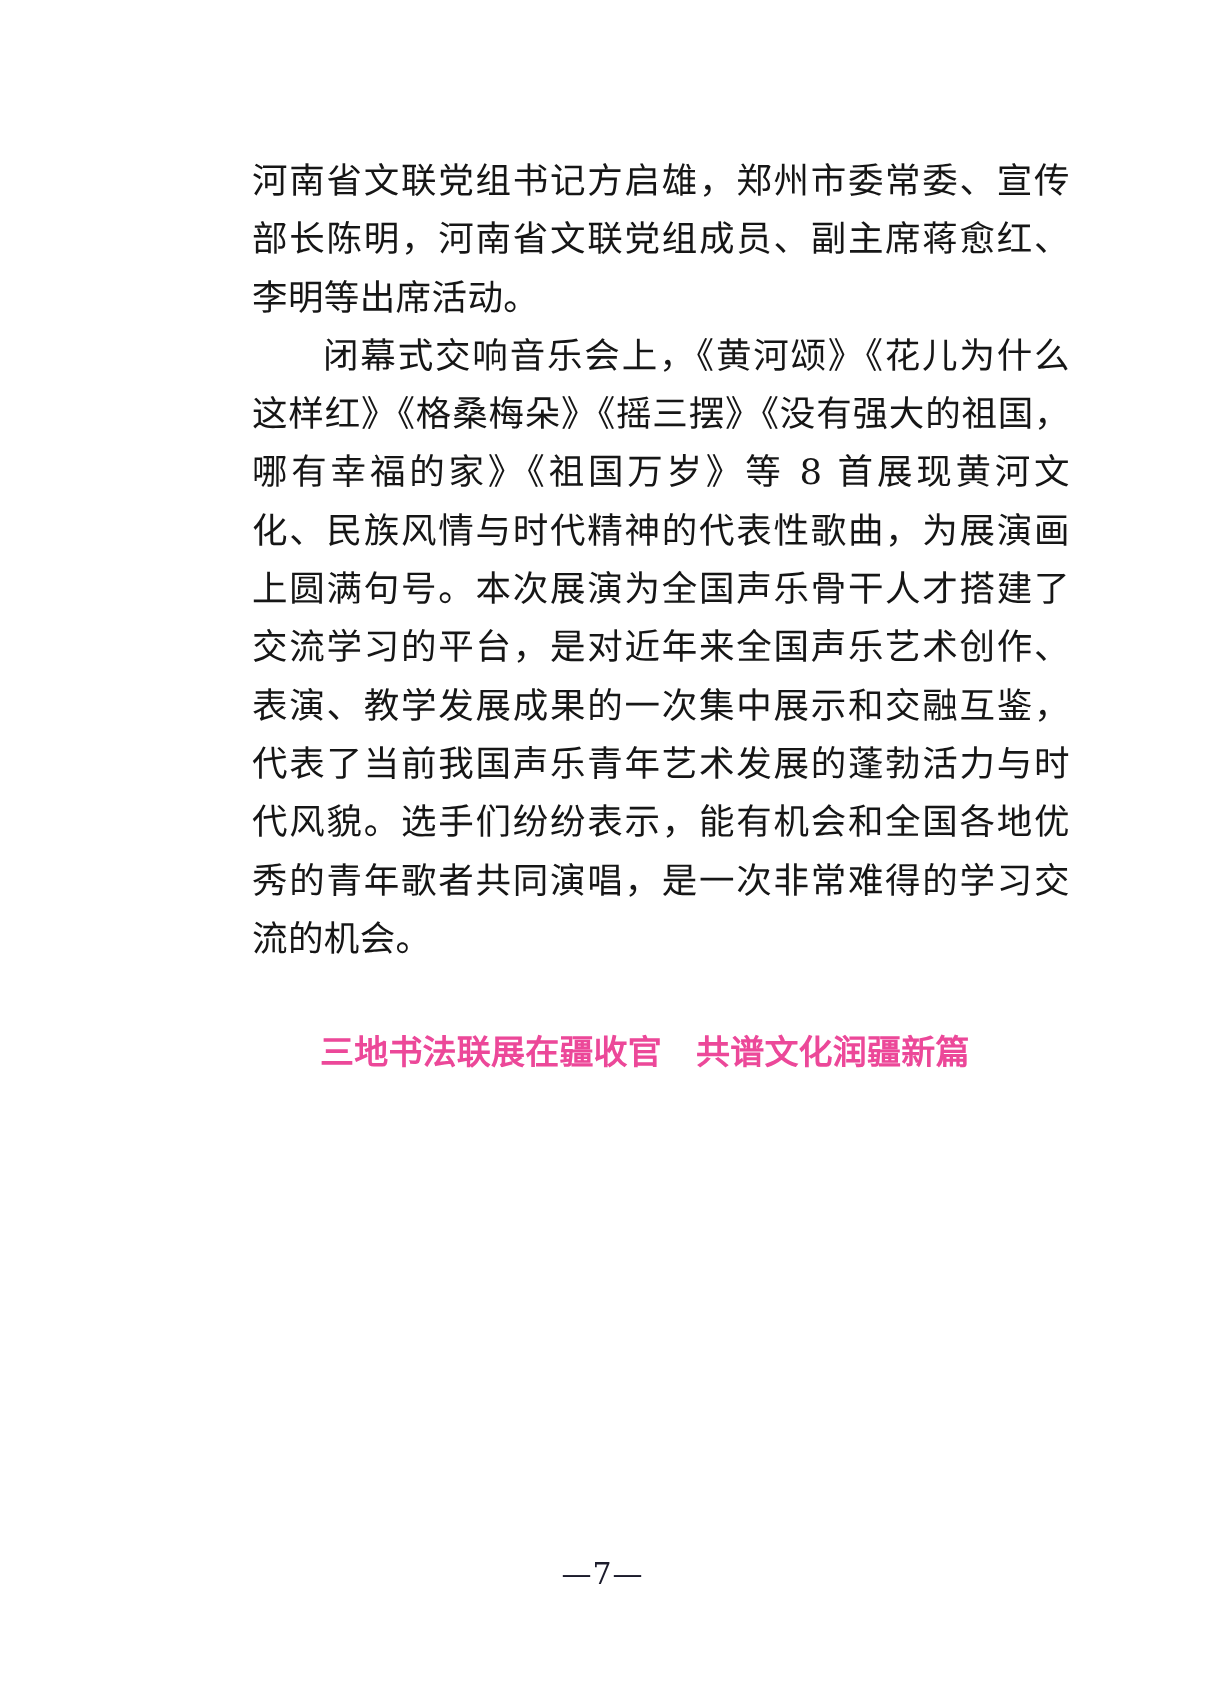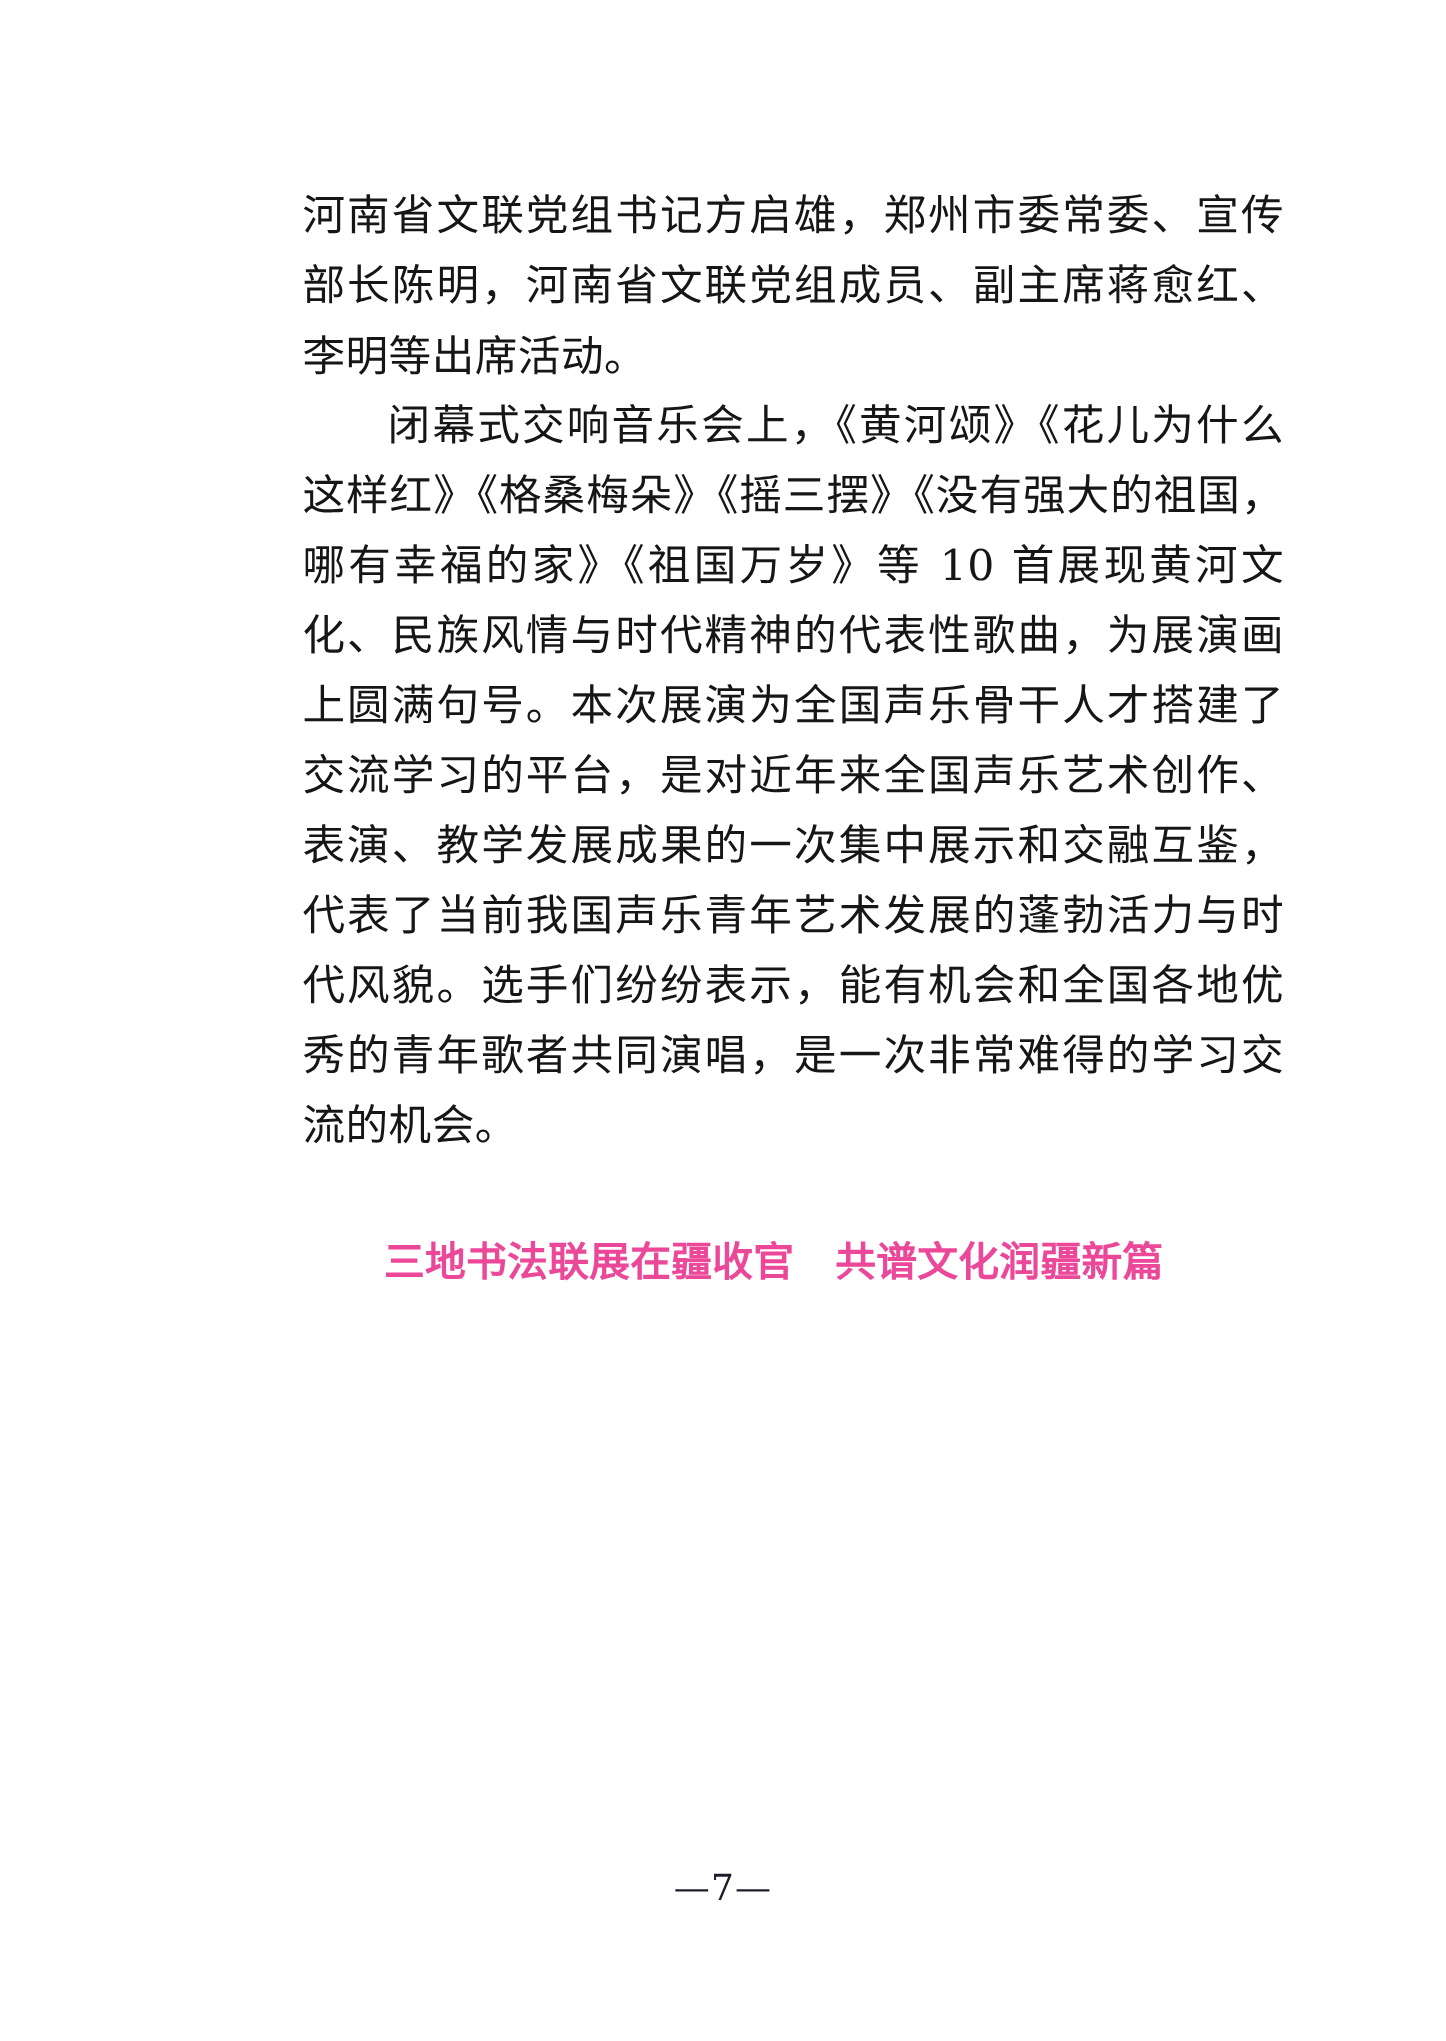--- a/index.html
+++ b/index.html
@@ -79,21 +79,21 @@
 </head>
 <body>
 
 <div class="page">
 
   <div class="content">
 
     <p class="para">河南省文联党组书记方启雄，郑州市委常委、宣传部长陈明，河南省文联党组成员、副主席蒋愈红、李明等出席活动。</p>
 
 
-    <p class="para indent">闭幕式交响音乐会上，《黄河颂》《花儿为什么这样红》《格桑梅朵》《摇三摆》《没有强大的祖国，哪有幸福的家》《祖国万岁》等 10 首展现黄河文化、民族风情与时代精神的代表性歌曲，为展演画上圆满句号。本次展演为全国声乐骨干人才搭建了交流学习的平台，是对近年来全国声乐艺术创作、表演、教学发展成果的一次集中展示和交融互鉴，代表了当前我国声乐青年艺术发展的蓬勃活力与时代风貌。选手们纷纷表示，能有机会和全国各地优秀的青年歌者共同演唱，是一次非常难得的学习交流的机会。</p>
+    <p class="para indent">闭幕式交响音乐会上，《黄河颂》《花儿为什么这样红》《格桑梅朵》《摇三摆》《没有强大的祖国，哪有幸福的家》《祖国万岁》等 8 首展现黄河文化、民族风情与时代精神的代表性歌曲，为展演画上圆满句号。本次展演为全国声乐骨干人才搭建了交流学习的平台，是对近年来全国声乐艺术创作、表演、教学发展成果的一次集中展示和交融互鉴，代表了当前我国声乐青年艺术发展的蓬勃活力与时代风貌。选手们纷纷表示，能有机会和全国各地优秀的青年歌者共同演唱，是一次非常难得的学习交流的机会。</p>
 
     <div class="spacer-block"></div>
 
     <p class="section-heading"><span>三地书法联展在疆收官</span><span class="heading-gap"></span><span>共谱文化润疆新篇</span></p>
 
 
   </div>
 
   <div class="page-footer">—7—</div>
 

